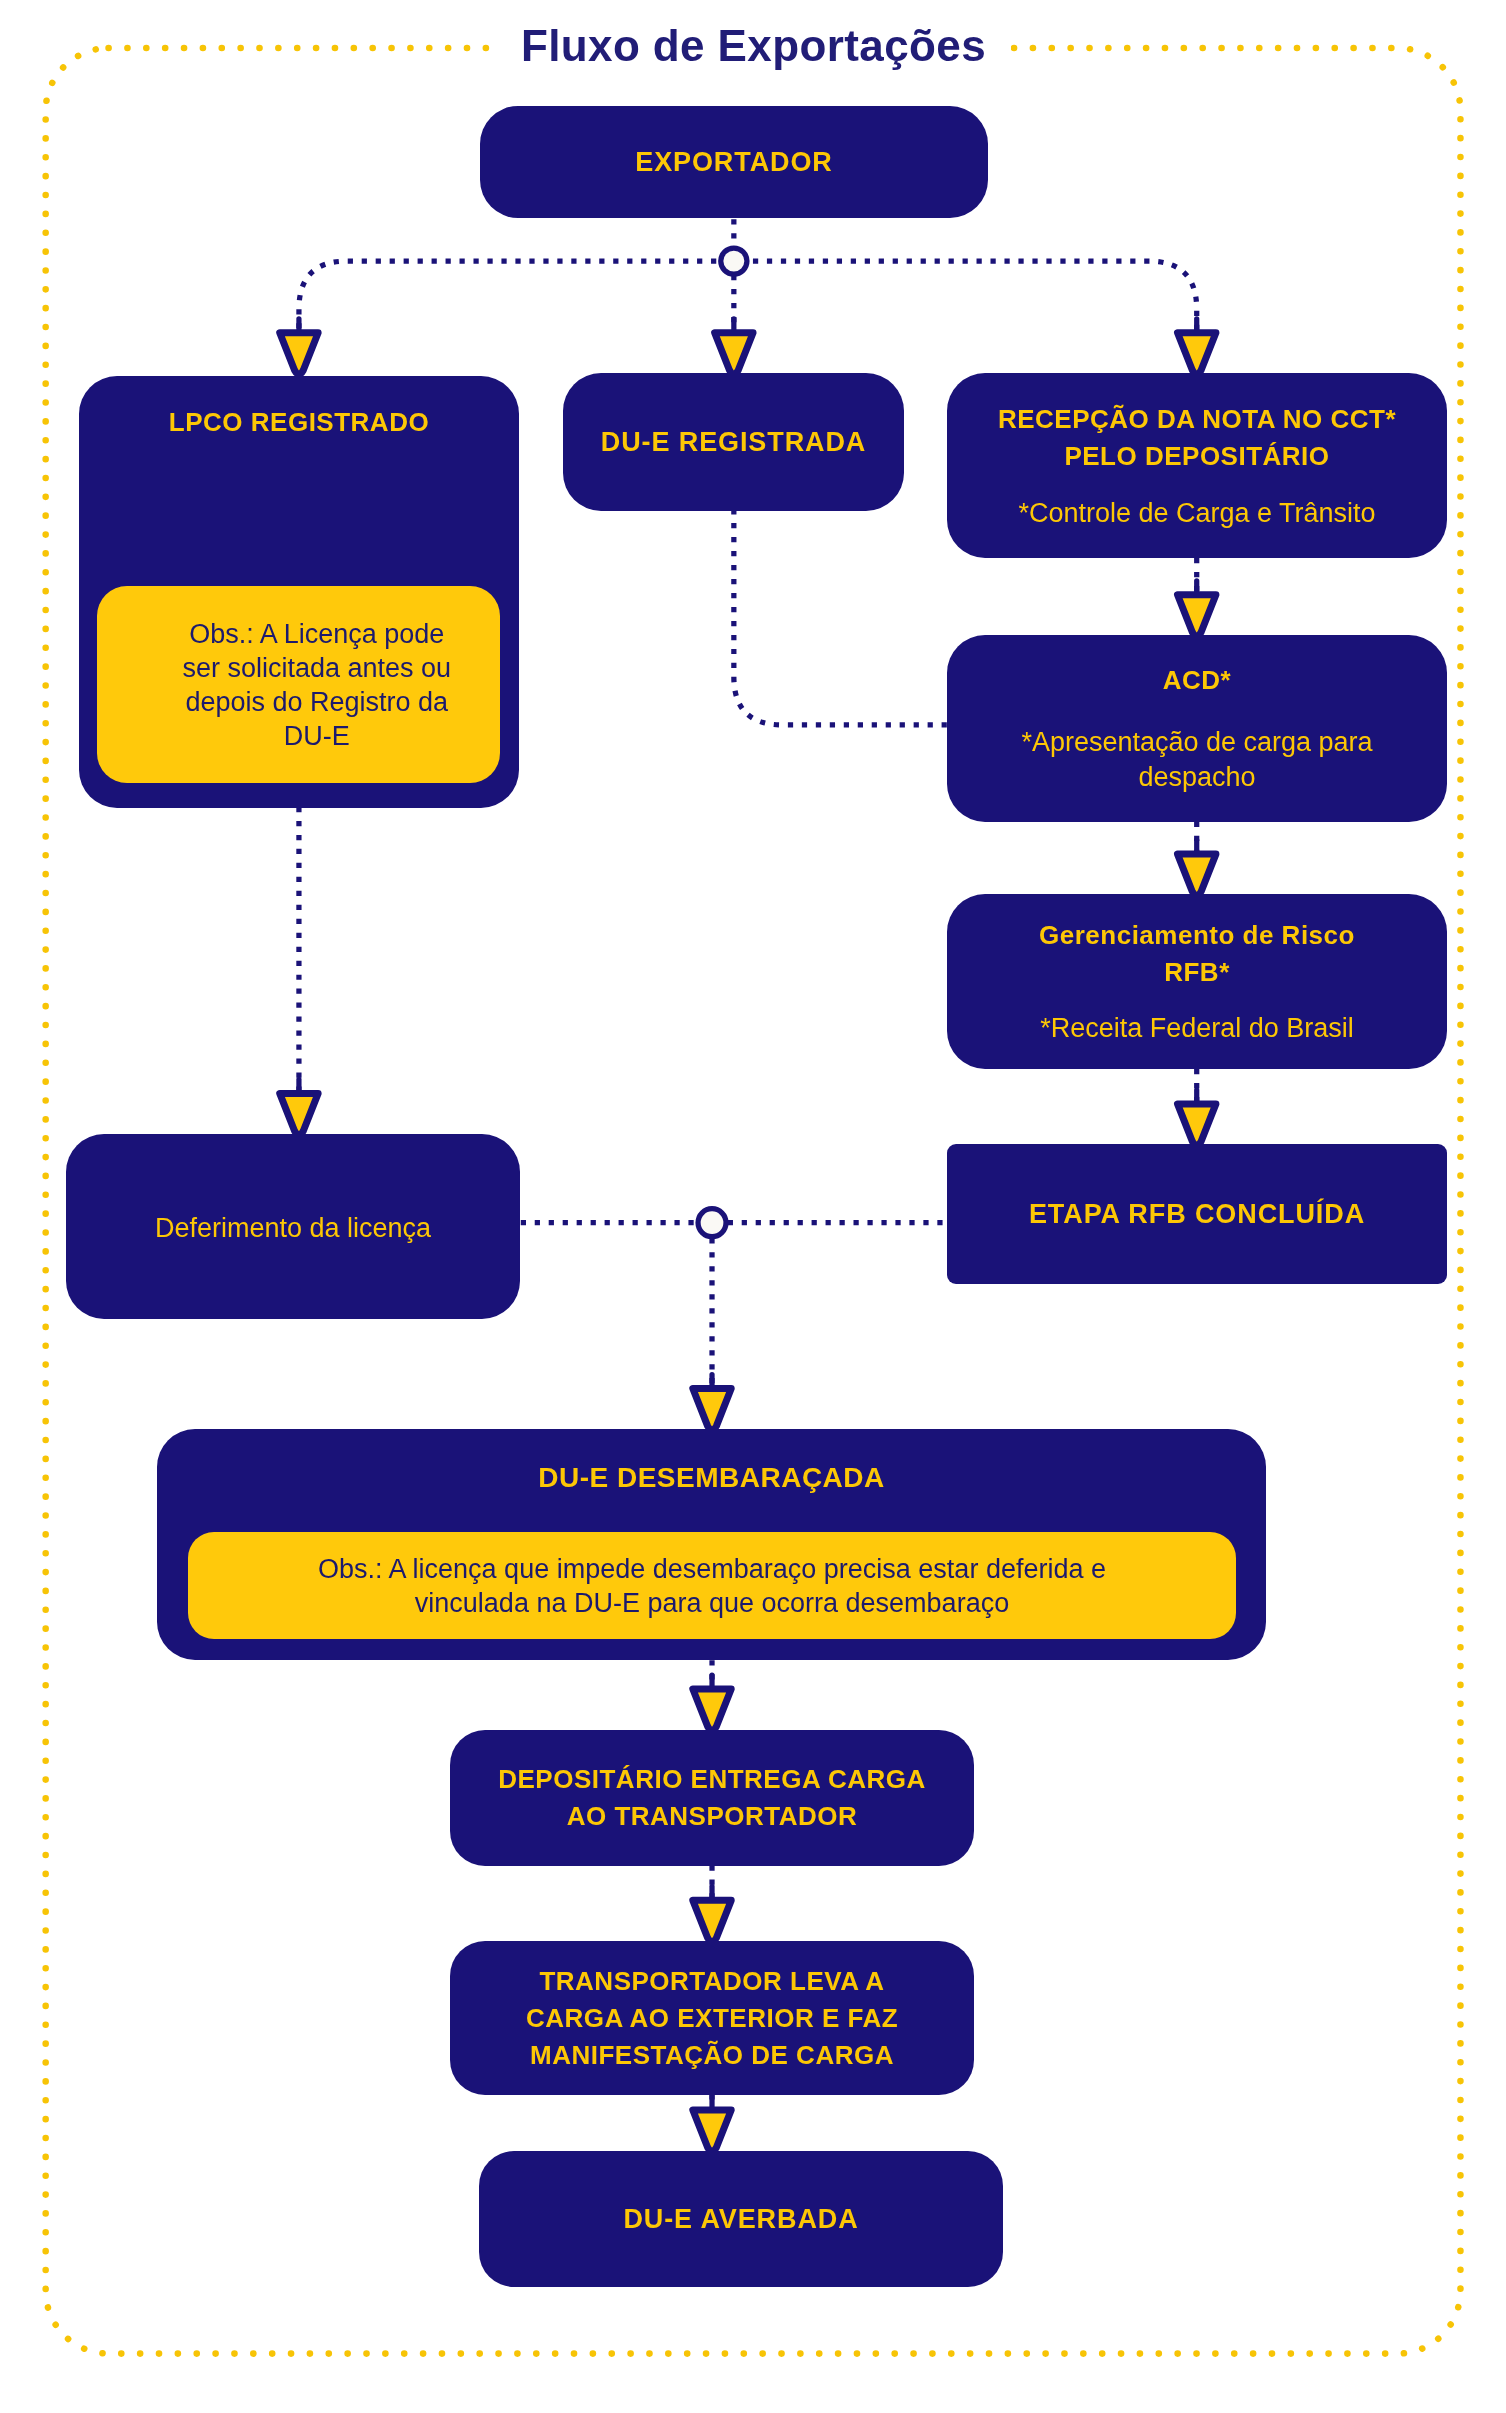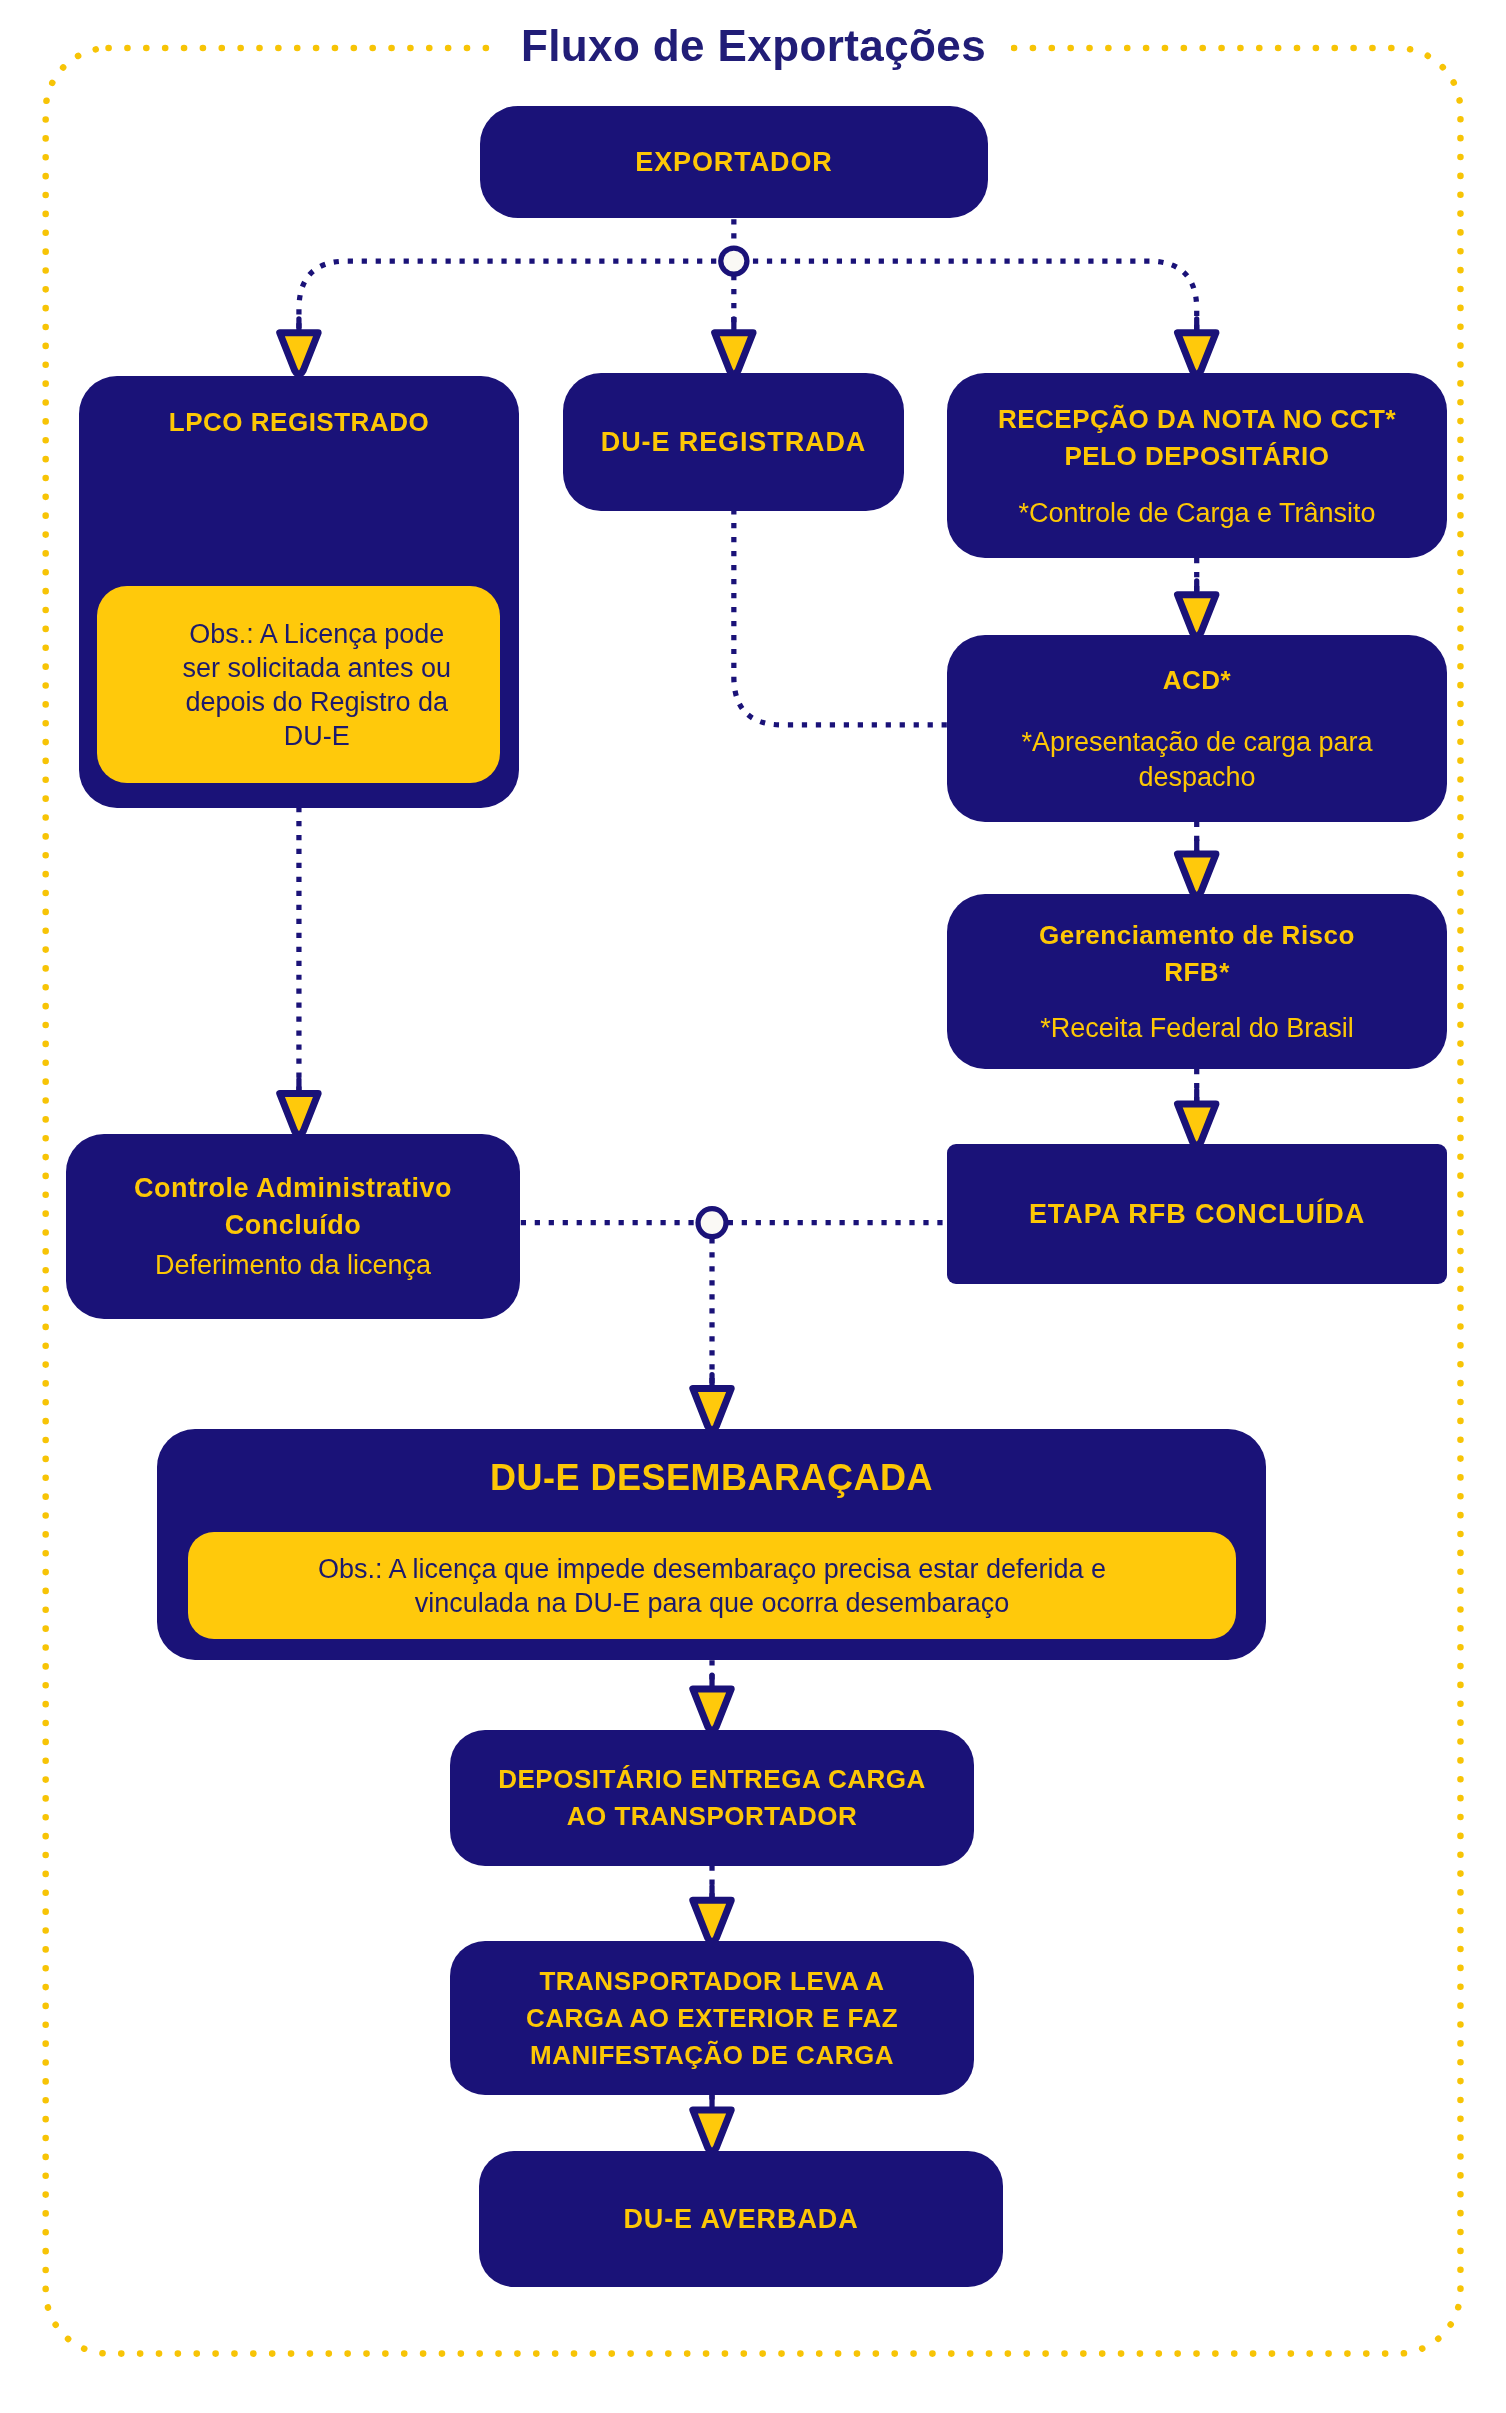--- a/index.html
+++ b/index.html
@@ -116,31 +116,29 @@
 despacho</div>
 </div>
 
 <div class="node" style="left:947px;top:894px;width:500px;height:175px;padding:8.7px 49px;gap:16px;">
   <div class="node-title">Gerenciamento de Risco
 RFB*</div>
   <div class="node-sub" style="margin-top:3.5px;">*Receita Federal do Brasil</div>
 </div>
 
 <div class="node" style="left:66px;top:1134px;width:454px;height:185px;padding:8.7px 23px;">
-  <div class="node-title" style="font-size:27px;">Controle Administrativo
-Concluído</div>
   <div class="node-sub" style="margin-top:3.5px;">Deferimento da licença</div>
 </div>
 
 <div class="node" style="left:947px;top:1144px;width:500px;height:140px;border-radius:9px;">
   <div class="big-label">ETAPA RFB CONCLUÍDA</div>
 </div>
 
 <div class="node" style="left:157px;top:1429px;width:1109px;height:231px;justify-content:flex-start;padding-top:30px;">
-  <div class="node-title" style="font-size:36px;">DU-E DESEMBARAÇADA</div>
+  <div class="node-title" style="font-size:28px;">DU-E DESEMBARAÇADA</div>
   <div class="note" style="left:31px;top:103px;width:1048px;height:107px;border-radius:26px;">
     <span>Obs.: A licença que impede desembaraço precisa estar deferida e
 vinculada na DU-E para que ocorra desembaraço</span>
   </div>
 </div>
 
 <div class="node" style="left:450px;top:1730px;width:524px;height:136px;border-radius:35px;">
   <div class="node-title">DEPOSITÁRIO ENTREGA CARGA
 AO TRANSPORTADOR</div>
 </div>

